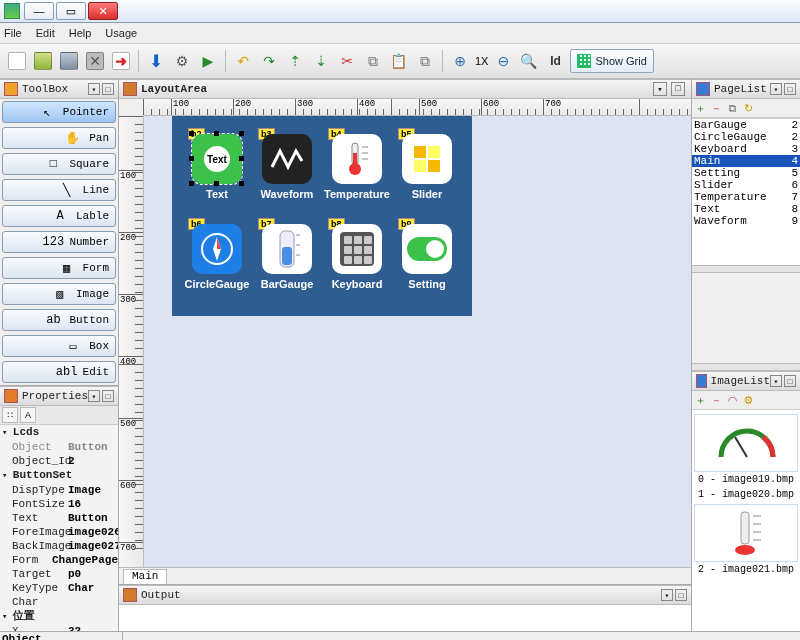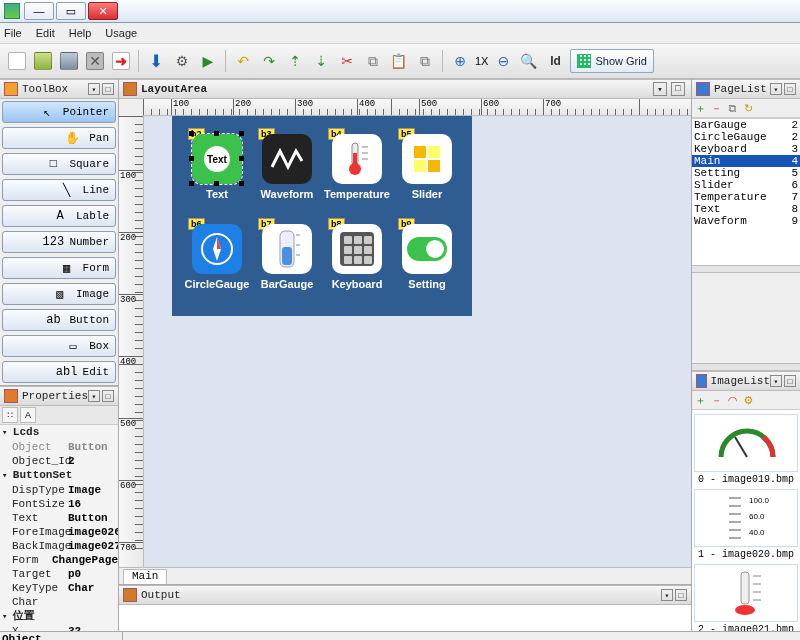--- a/index.html
+++ b/index.html
@@ -665,35 +665,20 @@
       </div>
       <div class="body" id="imglist-body">
           <div class="thumb">
             <svg width="70" height="40">
               <path d="M10 34 A26 26 0 0 1 62 34" fill="none" stroke="#2a8a2a" stroke-width="5"></path>
               <path d="M52 14 A26 26 0 0 1 62 34" fill="none" stroke="#d33" stroke-width="5"></path>
               <line x1="36" y1="34" x2="24" y2="14" stroke="#333" stroke-width="2"></line>
             </svg>
           </div>
           <div class="thumbcap">0 - image019.bmp</div>
-          <div class="thumb">
-            <svg width="70" height="50">
-              <g stroke="#555">
-                <line x1="18" y1="5" x2="30" y2="5"></line>
-                <line x1="18" y1="13" x2="30" y2="13"></line>
-                <line x1="18" y1="21" x2="30" y2="21"></line>
-                <line x1="18" y1="29" x2="30" y2="29"></line>
-                <line x1="18" y1="37" x2="30" y2="37"></line>
-                <line x1="18" y1="45" x2="30" y2="45"></line>
-              </g>
-              <text x="38" y="10" font-size="8">100.0</text>
-              <text x="38" y="26" font-size="8">60.0</text>
-              <text x="38" y="42" font-size="8">40.0</text>
-            </svg>
-          </div>
           <div class="thumbcap">1 - image020.bmp</div>
           <div class="thumb">
             <svg width="70" height="50">
               <rect x="30" y="4" width="8" height="32" rx="3" fill="#eee" stroke="#999"></rect>
               <ellipse cx="34" cy="42" rx="10" ry="5" fill="#e33"></ellipse>
               <g stroke="#888">
                 <line x1="42" y1="8" x2="50" y2="8"></line>
                 <line x1="42" y1="16" x2="50" y2="16"></line>
                 <line x1="42" y1="24" x2="50" y2="24"></line>
                 <line x1="42" y1="32" x2="50" y2="32"></line>

